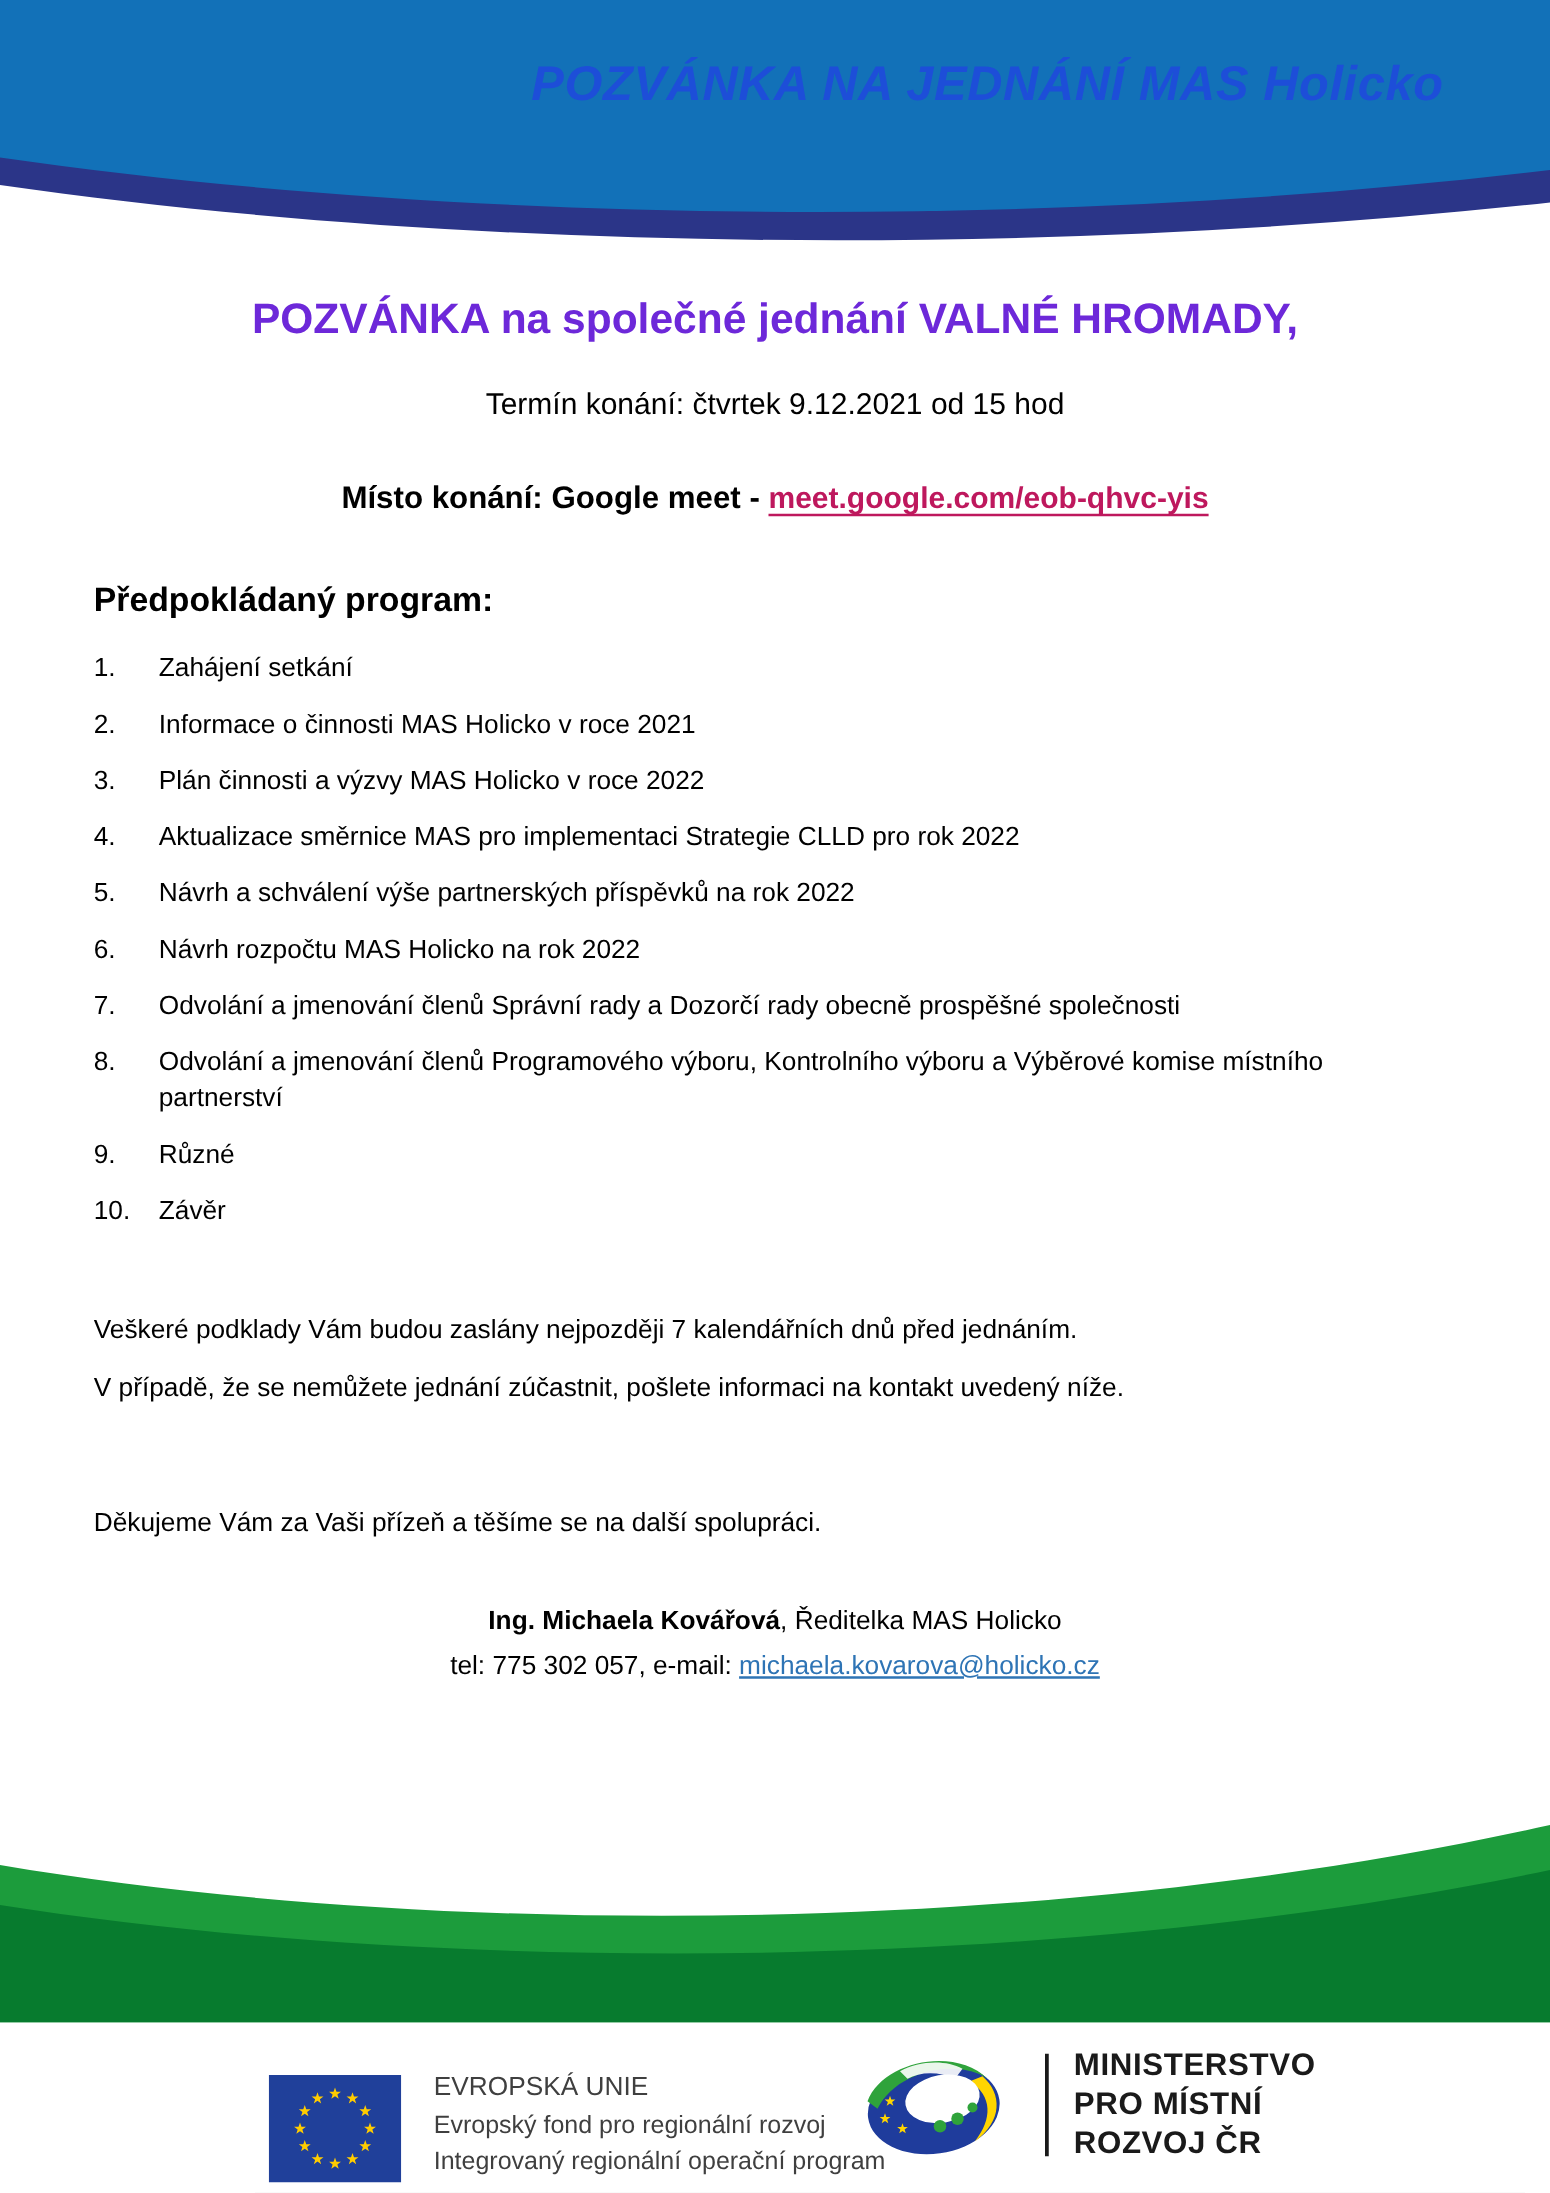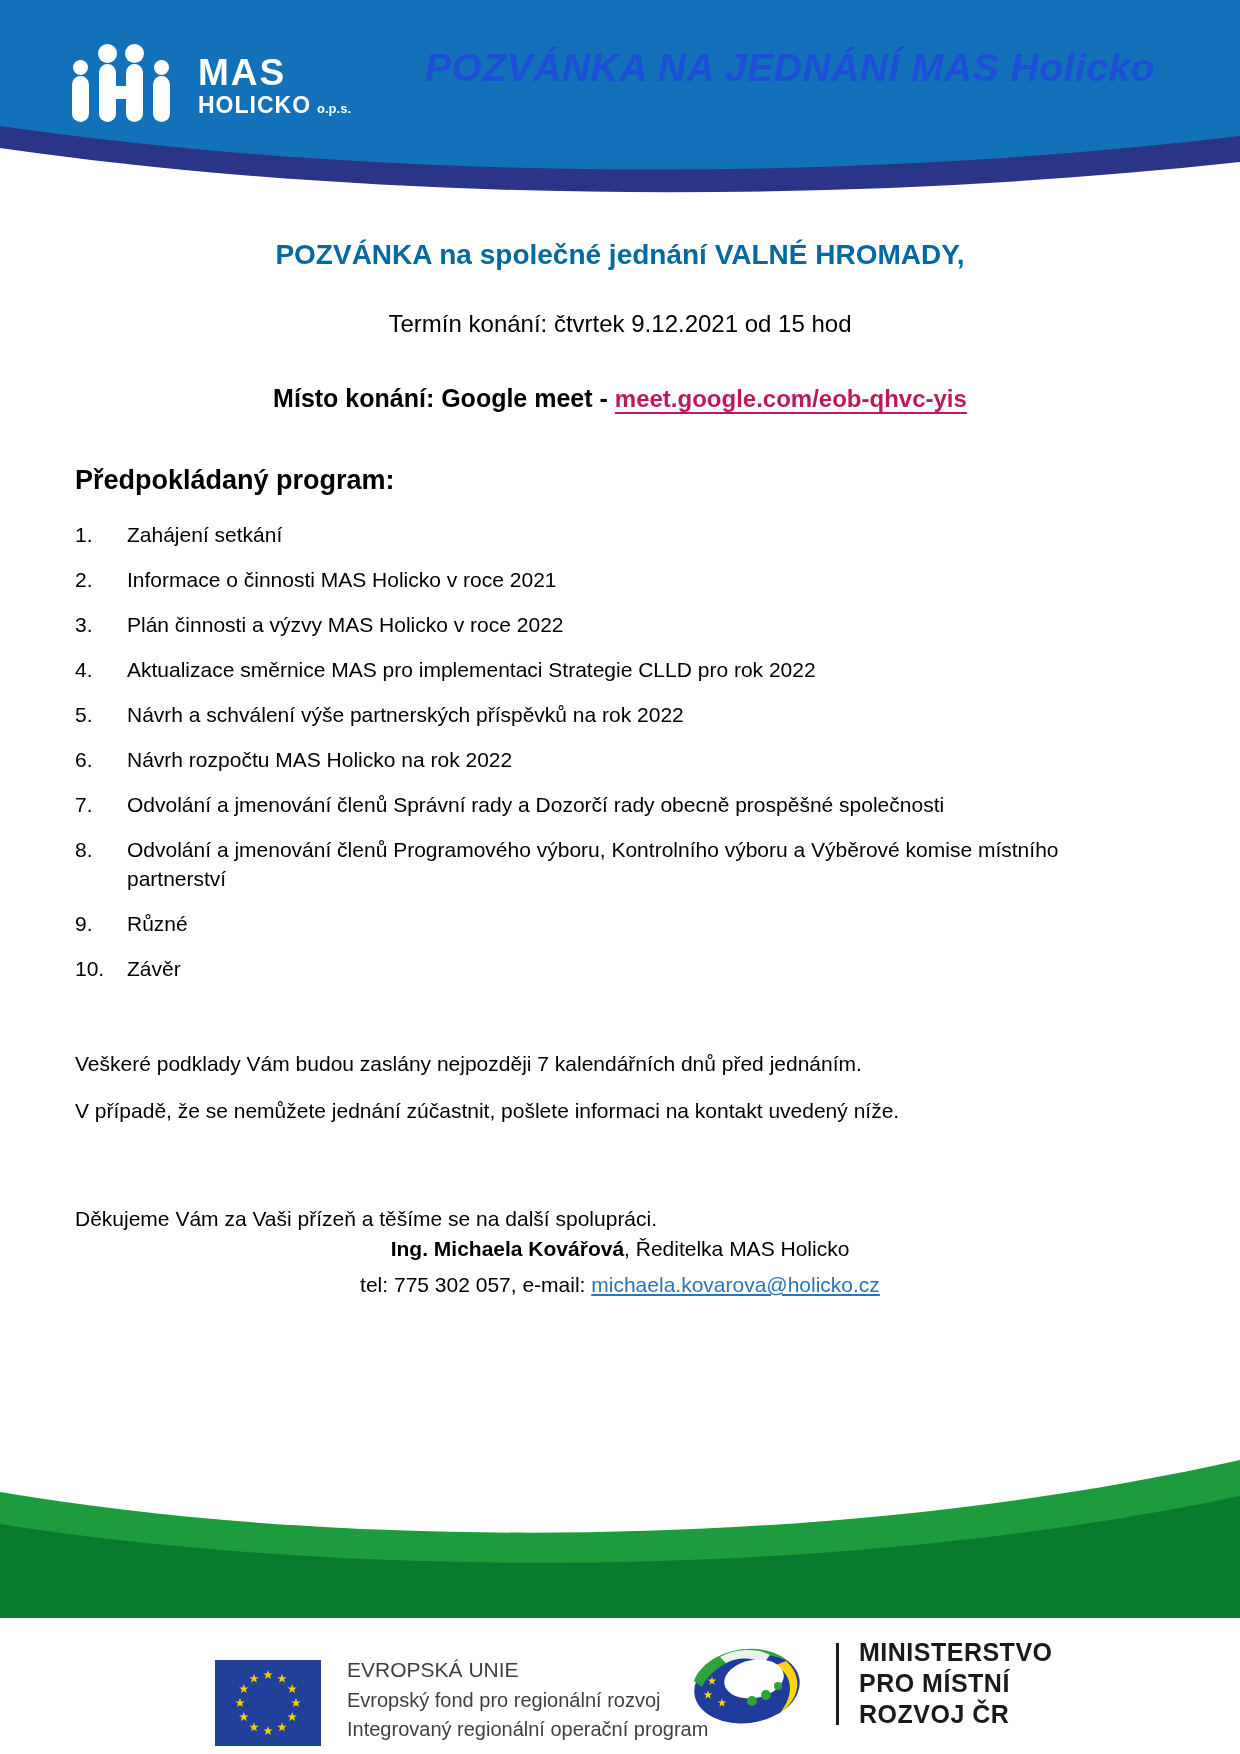--- a/index.html
+++ b/index.html
@@ -24,36 +24,36 @@
   .logo-text{color:#ffffff;margin-left:6px;margin-top:24px;line-height:1;}
   .logo-text .mas{font-size:37px;font-weight:bold;letter-spacing:2px;}
   .logo-text .row2{display:flex;align-items:baseline;margin-top:3px;}
   .logo-text .holicko{font-size:23px;font-weight:bold;letter-spacing:1px;}
   .logo-text .ops{font-size:13px;font-weight:bold;margin-left:6px;}
   .header-title{position:absolute;top:46px;left:380px;width:820px;text-align:center;
     color:#1d4ed8;font-size:39px;font-weight:bold;font-style:italic;letter-spacing:0.5px;}
 
   
   .content{position:absolute;top:210px;left:75px;width:1090px;color:#000;}
-  .doc-title{margin-top:14px;text-align:center;color:#0369a1;font-weight:bold;
-    font-size:28px;line-height:62px;}
+  .doc-title{margin-top:14px;text-align:center;color:#6d28d9;font-weight:bold;
+    font-size:34px;line-height:62px;}
   .date-line{margin-top:24px;text-align:center;font-size:24px;font-weight:normal;}
   .place-line{margin-top:46px;text-align:center;font-size:25px;font-weight:bold;}
   .meet-link{font-size:24px;font-weight:bold;color:#be185d;text-decoration:underline;
     text-underline-offset:5px;cursor:pointer;}
   .program-heading{margin-top:52px;font-size:27px;font-weight:bold;}
   .program-list{margin-top:24px;}
   .program-item{display:flex;font-size:21px;line-height:29px;margin-bottom:16px;}
   .program-item .num{width:52px;flex:0 0 52px;}
   .program-item .txt{flex:1;padding-right:10px;}
   .note{font-size:21px;line-height:29px;}
   .note.first{margin-top:66px;}
   .note.second{margin-top:18px;}
   .thanks{margin-top:82px;font-size:21px;}
-  .signature{text-align:center;font-size:21px;line-height:36px;}
+  .signature{margin-top:48px;text-align:center;font-size:21px;line-height:36px;}
   .signature .name{font-weight:bold;}
   .email-link{color:#2E74B5;text-decoration:underline;cursor:pointer;}
 
   
   .footer-svg{position:absolute;top:1452px;left:0;width:1240px;height:166px;display:block;}
   .footer-logos{position:absolute;top:1634px;left:0;width:1240px;height:110px;}
   .eu-block{position:absolute;left:215px;top:3px;display:flex;align-items:center;margin-top:21px;}
   .eu-flag{display:block;}
   .eu-text{margin-left:26px;color:#3f3f3f;}
   .eu-text .l1{font-size:21px;margin-bottom:7px;}
@@ -66,40 +66,20 @@
 </head>
 <body>
 
 <div class="page">
 
   <svg class="header-svg" viewBox="0 0 1240 210" preserveAspectRatio="none">
     <path d="M0,148 C360,200 820,208 1240,162 L1240,0 L0,0 Z" fill="#2B3588"></path>
     <path d="M0,126 C360,178 820,186 1240,136 L1240,0 L0,0 Z" fill="#1271B8"></path>
   </svg>
 
-  <div class="logo">
-    <div class="logo-mark">
-      <span class="dot d1"></span>
-      <span class="dot d2"></span>
-      <span class="dot d3"></span>
-      <span class="dot d4"></span>
-      <span class="stem s1"></span>
-      <span class="stem s2"></span>
-      <span class="stem s3"></span>
-      <span class="stem s4"></span>
-      <span class="crossbar"></span>
-    </div>
-    <div class="logo-text">
-      <div class="mas">MAS</div>
-      <div class="row2">
-        <span class="holicko">HOLICKO</span>
-        <span class="ops">o.p.s.</span>
-      </div>
-    </div>
-  </div>
 
   <div class="header-title">POZVÁNKA NA JEDNÁNÍ MAS Holicko</div>
 
   <div class="content">
 
     <div class="doc-title">
       <div>POZVÁNKA na společné jednání VALNÉ HROMADY,</div>
     </div>
 
     <div class="date-line">Termín konání: čtvrtek 9.12.2021 od 15 hod</div>

